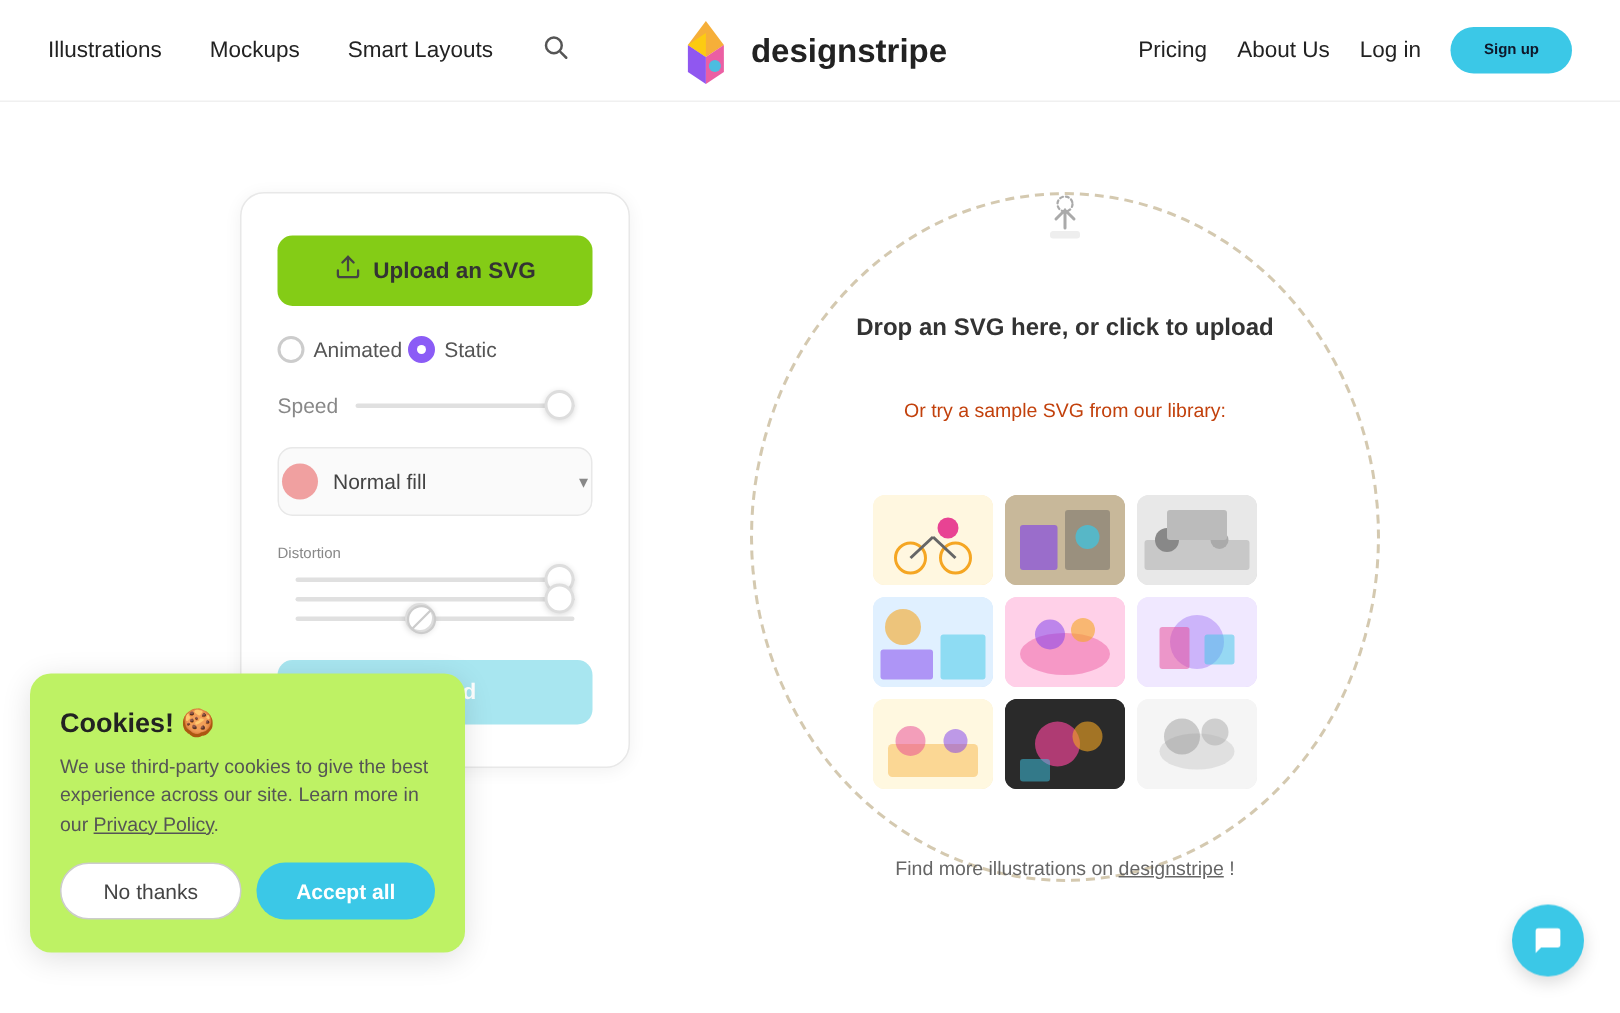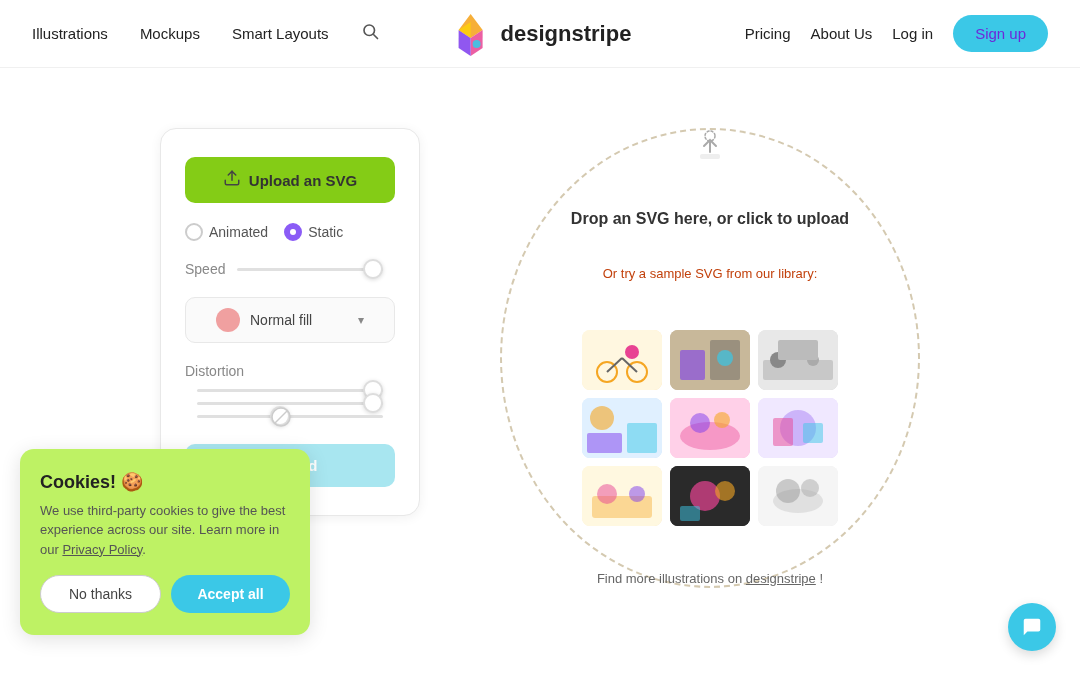--- a/index.html
+++ b/index.html
@@ -11,43 +11,43 @@
       padding: 0 32px; height: 68px; border-bottom: 1px solid #f0f0f0;
       position: relative; z-index: 10;
     }
     .nav-left { display: flex; align-items: center; gap: 32px; }
     .nav-left a { text-decoration: none; color: #222; font-size: 15px; font-weight: 500; }
     .nav-logo { display: flex; align-items: center; gap: 8px; position: absolute; left: 50%; transform: translateX(-50%); }
     .nav-logo-text { font-size: 22px; font-weight: 700; color: #222; }
     .nav-right { display: flex; align-items: center; gap: 20px; }
     .nav-right a { text-decoration: none; color: #222; font-size: 15px; }
     .btn-signup {
-      background: #3bc8e7; color: #6d28d9; border: none; border-radius: 24px;
-      padding: 10px 22px; font-size: 15px; font-weight: 400; cursor: pointer;
+      background: #3bc8e7; color: #0f172a; border: none; border-radius: 24px;
+      padding: 10px 22px; font-size: 10px; font-weight: 700; cursor: pointer;
     }
     .search-icon-btn { background: none; border: none; cursor: pointer; font-size: 18px; color: #444; }
 
     
     .main-area {
       display: flex; align-items: flex-start; justify-content: center;
       padding: 60px 40px; gap: 80px; min-height: 600px;
     }
 
     
     .left-panel {
       background: #fff; border: 1px solid #e8e8e8; border-radius: 16px;
       padding: 28px 24px; width: 260px; box-shadow: 0 2px 12px rgba(0,0,0,0.06);
     }
     .upload-btn {
       width: 100%; padding: 12px; background: #84cc16; border: none; border-radius: 10px;
       font-size: 15px; font-weight: 600; color: #333; cursor: pointer;
       display: flex; align-items: center; justify-content: center; gap: 8px;
     }
     .upload-btn-icon { font-size: 16px; }
-    .radio-group { display: flex; align-items: center; gap: 16px; margin: 20px 0 0 0; }
+    .radio-group { display: flex; align-items: center; gap: 4px; margin: 20px 0 0 0; }
     .radio-option { display: flex; align-items: center; gap: 6px; font-size: 14px; color: #555; cursor: pointer; }
     .radio-circle {
       width: 18px; height: 18px; border-radius: 50%; border: 2px solid #ccc;
       display: flex; align-items: center; justify-content: center;
     }
     .radio-circle.active { border-color: #8b5cf6; background: #8b5cf6; }
     .radio-circle.active::after { content: ''; width: 6px; height: 6px; border-radius: 50%; background: #fff; }
 
     .slider-row { display: flex; align-items: center; justify-content: space-between; margin: 20px 0; }
     .slider-label { font-size: 14px; color: #888; }
@@ -56,28 +56,28 @@
       margin: 0 12px; position: relative;
     }
     .slider-thumb {
       width: 20px; height: 20px; border-radius: 50%; background: #fff;
       border: 2px solid #ddd; position: absolute; right: 0; top: -9px;
       box-shadow: 0 1px 4px rgba(0,0,0,0.15);
     }
 
     .color-select {
       display: flex; align-items: center; gap: 10px; background: #fafafa;
-      border: 1px solid #e8e8e8; border-radius: 10px; padding: 10px 30px;
+      border: 1px solid #e8e8e8; border-radius: 10px; padding: 10px 2px;
       cursor: pointer; margin: 8px 0 20px 0;
     }
     .color-dot { width: 24px; height: 24px; border-radius: 50%; background: #f0a0a0; }
     .color-label { flex: 1; font-size: 14px; color: #444; }
     .chevron-down { font-size: 12px; color: #888; }
 
-    .distortion-label { font-size: 14px; color: #888; margin-bottom: 0; }
+    .distortion-label { font-size: 10px; color: #888; margin-bottom: 0; }
     .slider-row2 { display: flex; align-items: center; justify-content: space-between; margin: 10px 0; }
 
     .download-btn {
       width: 100%; padding: 13px; background: #a8e6f0; border: none; border-radius: 10px;
       font-size: 15px; font-weight: 600; color: #fff; cursor: pointer; margin-top: 16px;
     }
 
     
     .drop-zone {
       width: 420px; height: 460px; border: 2.5px dashed #d4c9b0; border-radius: 50%;

